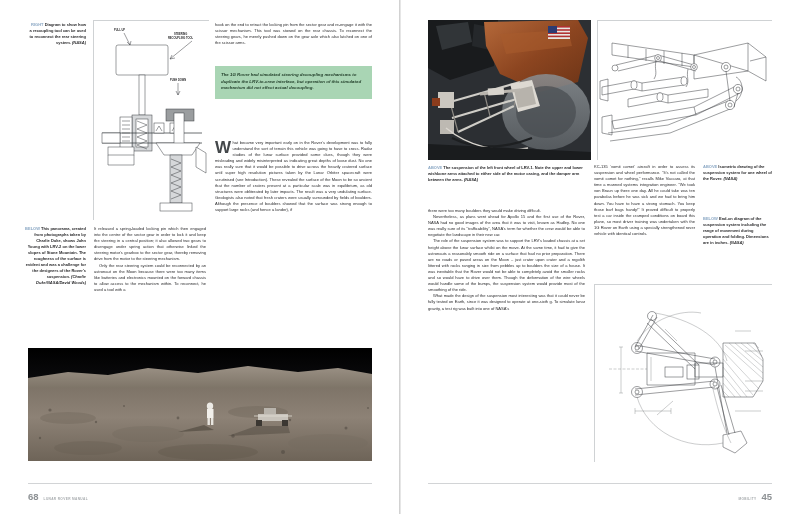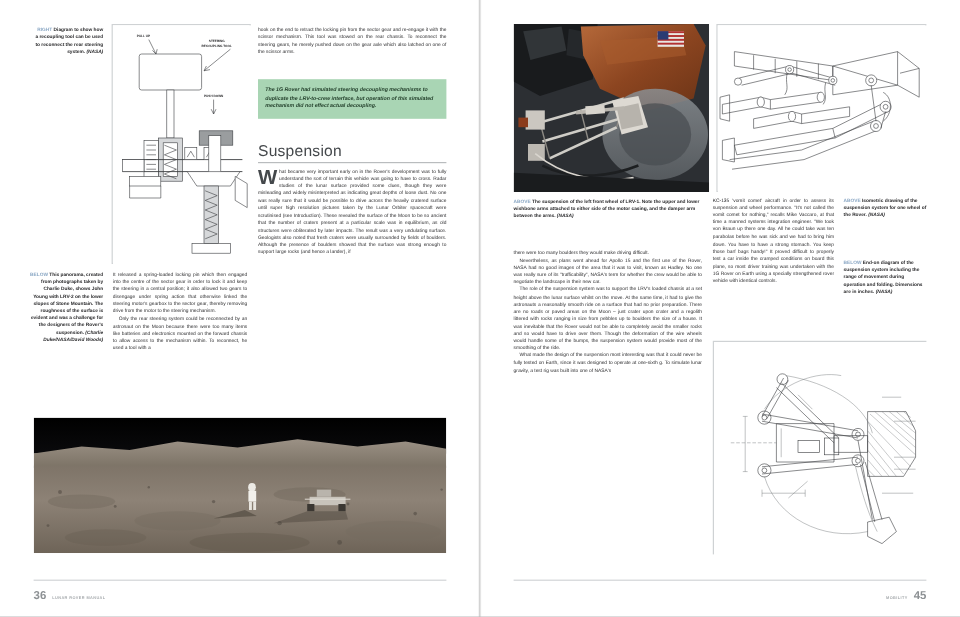--- a/index.html
+++ b/index.html
@@ -145,24 +145,20 @@
           <path class="ln" d="M14 134 v10 M40 134 v10 M14 144 h26"></path>
         </svg>
       </div>
 
       <div class="body-col" style="position:absolute; left:215px; top:22px; width:157px;">
         <p>hook on the end to retract the locking pin from the sector gear and re-engage it with the scissor mechanism. This tool was stowed on the rear chassis. To reconnect the steering gears, he merely pushed down on the gear axle which also latched on one of the scissor arms.</p>
       </div>
 
       <div class="pull" style="position:absolute; left:215px; top:60px; width:157px;">The 1G Rover had simulated steering decoupling mechanisms to duplicate the LRV-to-crew interface, but operation of this simulated mechanism did not effect actual decoupling.</div>
 
-      <div style="position:absolute; left:215px; top:118px; width:157px;">
-        <h2 class="section">Suspension</h2>
-        <div class="rule"></div>
-      </div>
 
       <div class="body-col" style="position:absolute; left:215px; top:140px; width:157px;">
         <span class="dropcap">W</span>
         <span>hat became very important early on in the Rover's development was to fully understand the sort of terrain this vehicle was going to have to cross. Radar studies of the lunar surface provided some clues, though they were misleading and widely misinterpreted as indicating great depths of loose dust. No one was really sure that it would be possible to drive across the heavily cratered surface until super high resolution pictures taken by the Lunar Orbiter spacecraft were scrutinised (see Introduction). These revealed the surface of the Moon to be so ancient that the number of craters present at a particular scale was in equilibrium, as old structures were obliterated by later impacts. The result was a very undulating surface. Geologists also noted that fresh craters were usually surrounded by fields of boulders. Although the presence of boulders showed that the surface was strong enough to support large rocks (and hence a lander), if</span>
       </div>
 
       <div class="caption cap-right" style="position:absolute; left:24px; top:226px; width:62px;">
         <span class="lead">BELOW</span><span> This panorama, created from photographs taken by Charlie Duke, shows John Young with LRV-2 on the lower slopes of Stone Mountain. The roughness of the surface is evident and was a challenge for the designers of the Rover's suspension. </span><span class="src">(Charlie Duke/NASA/David Woods)</span>
       </div>
 
@@ -228,21 +224,21 @@
             <rect x="183" y="70" width="2.4" height="7" fill="#e8e5df"></rect>
           </g>
 
           <path d="M176 77 L150 84 L186 82 Z" fill="#4b443b" opacity="0.6"></path>
           <path d="M228 78 L200 88 L262 85 L260 78 Z" fill="#4b443b" opacity="0.45"></path>
         </svg>
       </div>
 
       <div class="folio-rule" style="left:28px; bottom:30px; width:344px;"></div>
       <div class="folio l">
-        <span class="num">36</span>
+        <span class="num">68</span>
         <span class="lab">
           <div>LUNAR ROVER MANUAL</div>
         </span>
       </div>
     </div>
   </div>
 
   <div class="page right">
     <div class="page-inner">
 

